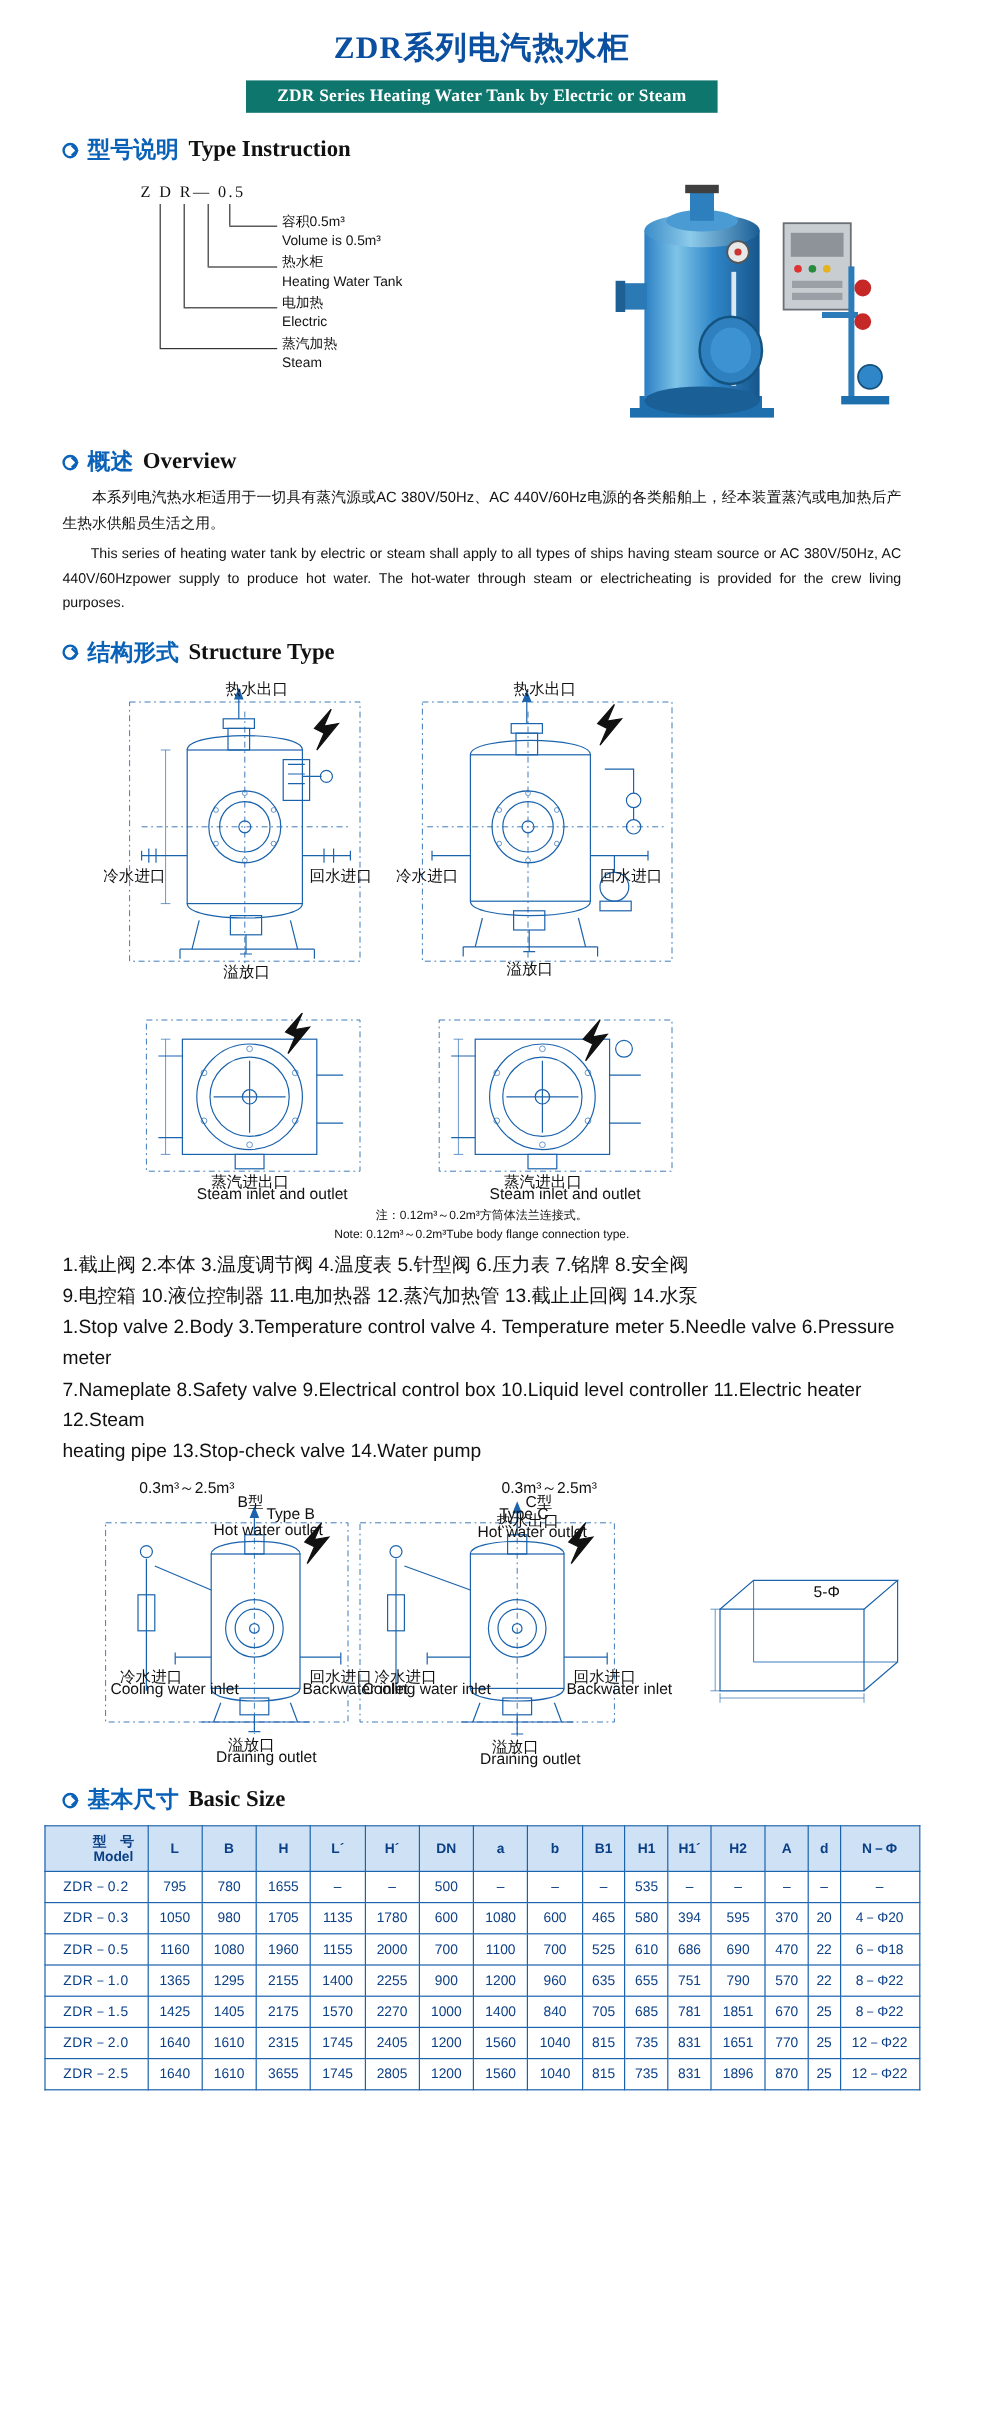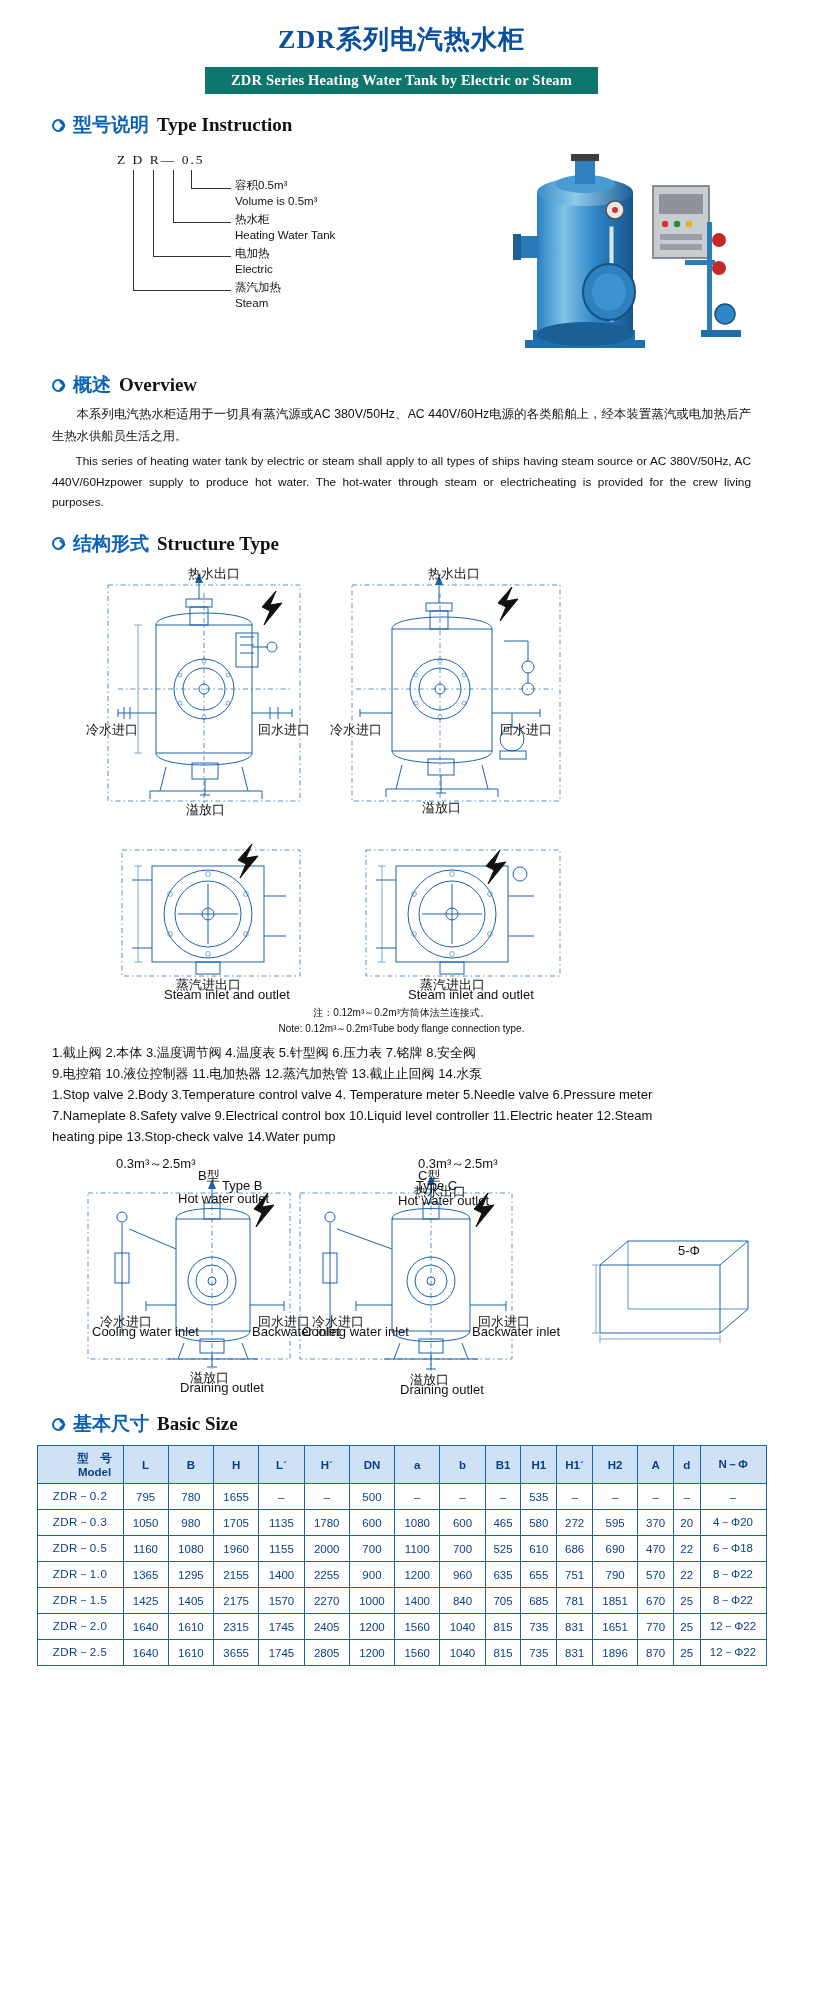--- a/index.html
+++ b/index.html
@@ -103,21 +103,21 @@
   .draw-wrap { position: relative; margin: 6px 0 0 0; }
   .dlabel {
     position: absolute; font-size: 13px; color: #111;
     white-space: nowrap;
   }
   .note-line {
     text-align: center; font-size: 10px; margin-top: 2px; color:#111;
   }
   .legend {
     margin: 6px 52px 0 52px;
-    font-size: 13px;
+    font-size: 16px;
     line-height: 1.62;
     color: #111;
   }
 
   
   table.basic {
     border-collapse: collapse;
     margin: 8px auto 0 auto;
     width: 730px;
     font-size: 11.5px;
@@ -521,21 +521,21 @@
     <span class="dlabel" style="left:196px;top:25px;margin-left:26px;">Type B</span>
     <span class="dlabel" style="left:178px;top:38px;">Hot water outlet</span>
     <span class="dlabel" style="left:100px;top:160px;">冷水进口</span>
     <span class="dlabel" style="left:92px;top:171px;">Cooling water inlet</span>
     <span class="dlabel" style="left:258px;top:160px;">回水进口</span>
     <span class="dlabel" style="left:252px;top:171px;">Backwater inlet</span>
     <span class="dlabel" style="left:190px;top:216px;">溢放口</span>
     <span class="dlabel" style="left:180px;top:227px;">Draining outlet</span>
 
     <span class="dlabel" style="left:418px;top:2px;">0.3m³～2.5m³</span>
-    <span class="dlabel" style="left:418px;top:14px;">C型</span>
+    <span class="dlabel" style="left:438px;top:14px;">C型</span>
     <span class="dlabel" style="left:416px;top:25px;">Type C</span>
     <span class="dlabel" style="left:414px;top:30px;">热水出口</span>
     <span class="dlabel" style="left:398px;top:40px;">Hot water outlet</span>
     <span class="dlabel" style="left:312px;top:160px;">冷水进口</span>
     <span class="dlabel" style="left:302px;top:171px;">Cooling water inlet</span>
     <span class="dlabel" style="left:478px;top:160px;">回水进口</span>
     <span class="dlabel" style="left:472px;top:171px;">Backwater inlet</span>
     <span class="dlabel" style="left:410px;top:218px;">溢放口</span>
     <span class="dlabel" style="left:400px;top:229px;">Draining outlet</span>
     <span class="dlabel" style="left:678px;top:90px;">5-Φ</span>
@@ -595,21 +595,21 @@
         <td>1050</td>
         <td>980</td>
         <td>1705</td>
         <td>1135</td>
         <td>1780</td>
         <td>600</td>
         <td>1080</td>
         <td>600</td>
         <td>465</td>
         <td>580</td>
-        <td>272</td>
+        <td>394</td>
         <td>595</td>
         <td>370</td>
         <td>20</td>
         <td>4－Φ20</td>
       </tr>
       <tr>
         <td class="model-cell">ZDR－0.5</td>
         <td>1160</td>
         <td>1080</td>
         <td>1960</td>

